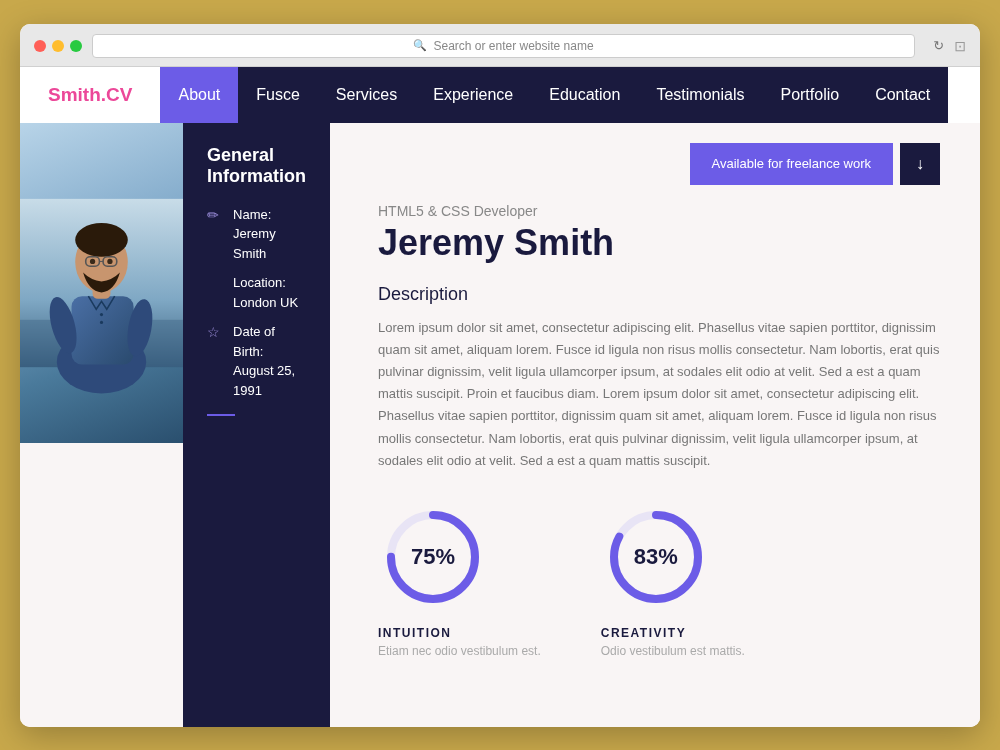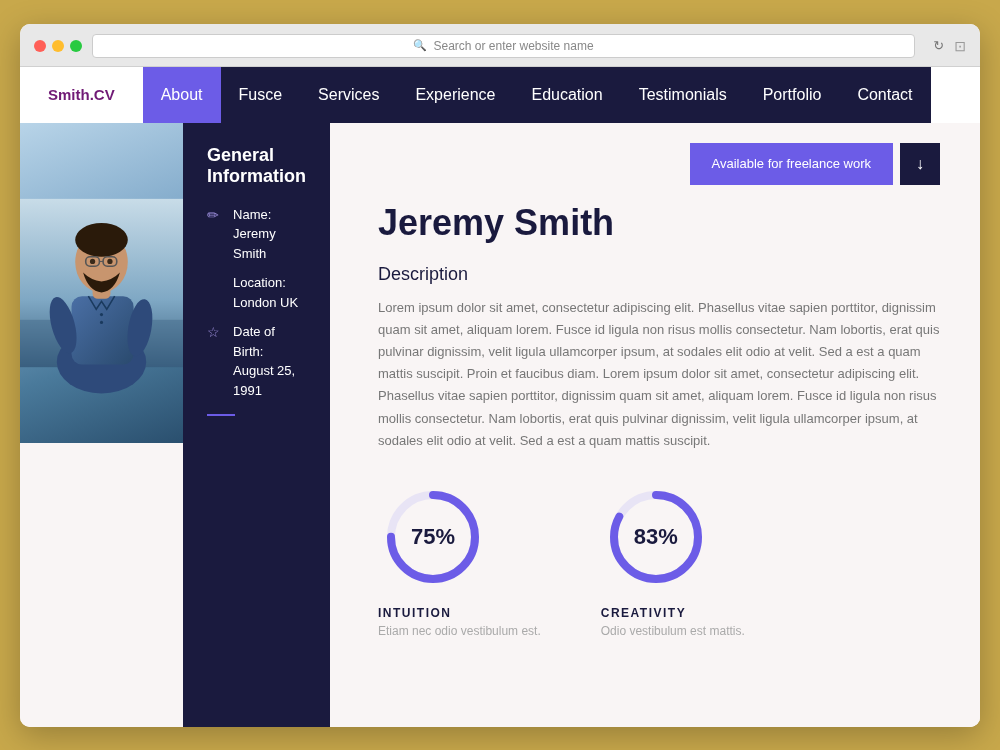--- a/index.html
+++ b/index.html
@@ -59,23 +59,23 @@
     .header {
       display: flex;
       align-items: stretch;
       background: #fff;
       height: 56px;
     }
     .logo {
       padding: 2px 28px;
       display: flex;
       align-items: center;
-      font-size: 15px;
+      font-size: 19px;
       font-weight: 800;
-      color: #701a75;
+      color: #ec4899;
       white-space: nowrap;
     }
     nav {
       display: flex;
       align-items: stretch;
       background: #1a1a3e;
     }
     nav a {
       display: flex;
       align-items: center;
@@ -382,20 +382,21 @@
       <div class="content">
         <div class="top-bar">
           <button class="freelance-btn">
             <span>Available for freelance work</span>
           </button>
           <button class="download-btn">
             <span>↓</span>
           </button>
         </div>
 
+        <p class="subtitle">HTML5 &amp; CSS Developer</p>
         <h1 class="main-title">Jeremy Smith</h1>
 
         <h2 class="desc-title">Description</h2>
         <p class="desc-text">Lorem ipsum dolor sit amet, consectetur adipiscing elit. Phasellus vitae sapien porttitor, dignissim quam sit amet, aliquam lorem. Fusce id ligula non risus mollis consectetur. Nam lobortis, erat quis pulvinar dignissim, velit ligula ullamcorper ipsum, at sodales elit odio at velit. Sed a est a quam mattis suscipit. Proin et faucibus diam. Lorem ipsum dolor sit amet, consectetur adipiscing elit. Phasellus vitae sapien porttitor, dignissim quam sit amet, aliquam lorem. Fusce id ligula non risus mollis consectetur. Nam lobortis, erat quis pulvinar dignissim, velit ligula ullamcorper ipsum, at sodales elit odio at velit. Sed a est a quam mattis suscipit.</p>
 
         <div class="stats">
           <div class="stat-item">
             <div class="circle-container">
               <svg width="110" height="110" viewBox="0 0 110 110">
                 <circle class="circle-bg" cx="55" cy="55" r="42"></circle>

